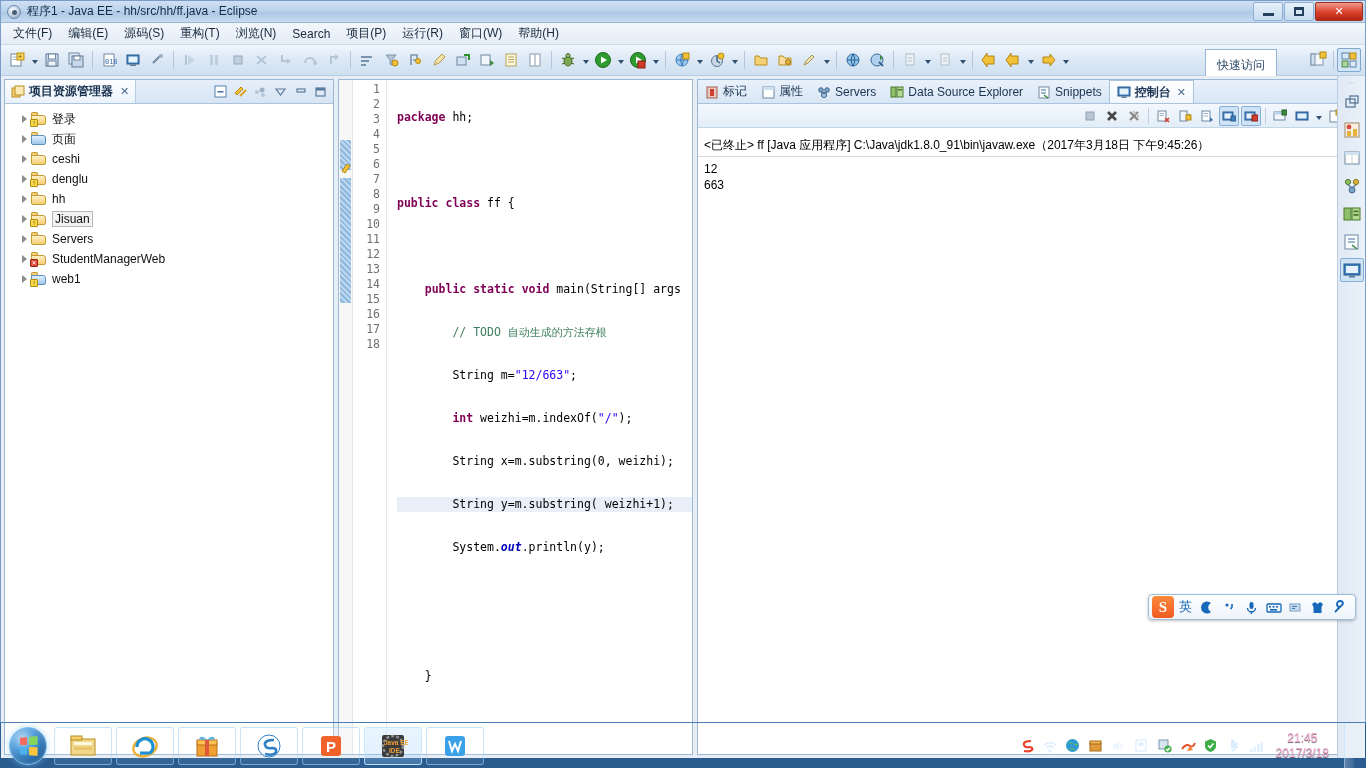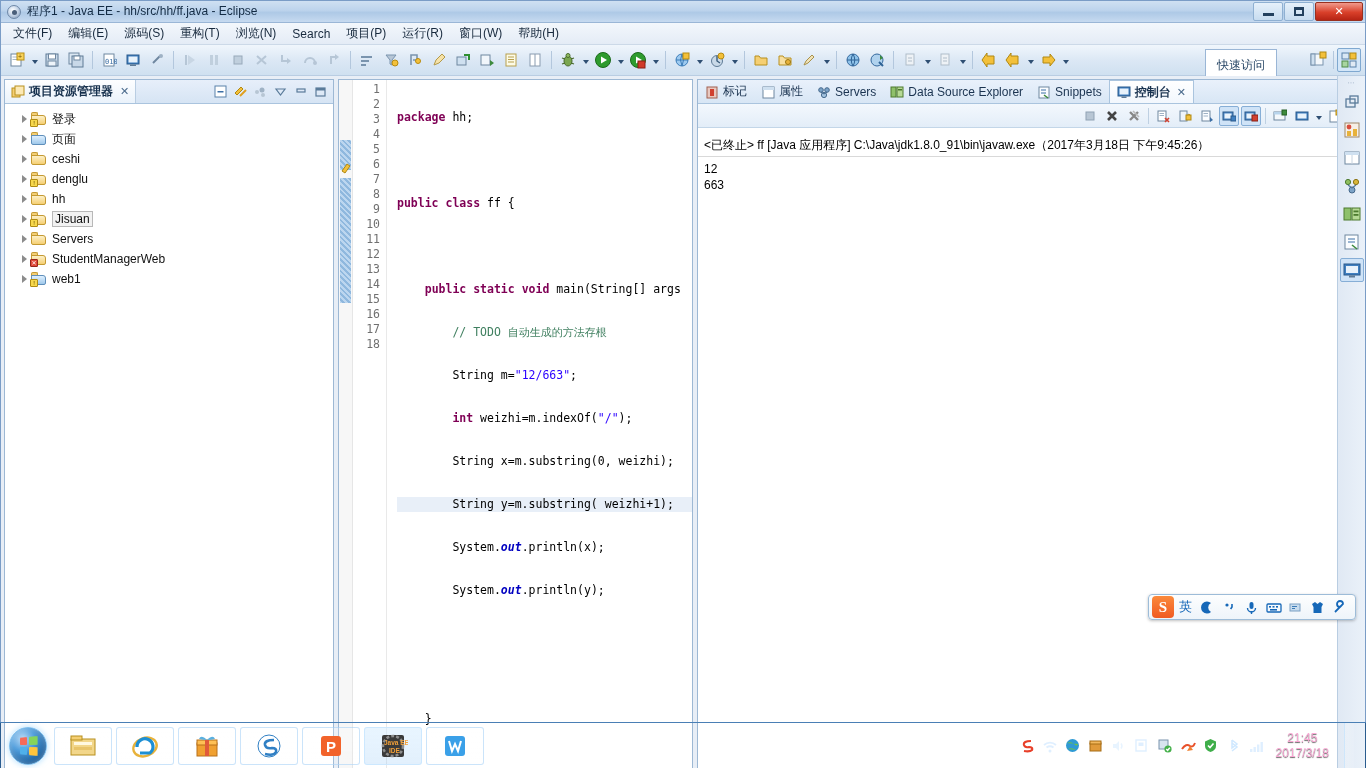--- a/index.html
+++ b/index.html
@@ -798,21 +798,20 @@
           <div class="cl"><span class="kw">package</span> hh;</div>
           <div class="cl"></div>
           <div class="cl"><span class="kw">public class</span> ff {</div>
           <div class="cl"></div>
           <div class="cl">    <span class="kw">public static void</span> main(String[] args</div>
           <div class="cl">        <span class="cmt">// TODO </span><span class="cmt-small">自动生成的方法存根</span></div>
           <div class="cl">        String m=<span class="str">"12/663"</span>;</div>
           <div class="cl">        <span class="kw">int</span> weizhi=m.indexOf(<span class="str">"/"</span>);</div>
           <div class="cl">        String x=m.substring(0, weizhi);</div>
           <div class="cl hl">        String y=m.substring( weizhi+1);</div>
-          <div class="cl">        System.<span class="fld">out</span>.println(x);</div>
           <div class="cl">        System.<span class="fld">out</span>.println(y);</div>
           <div class="cl"></div>
           <div class="cl"></div>
           <div class="cl">    }</div>
           
           
           
         </div>
       </div>
 

